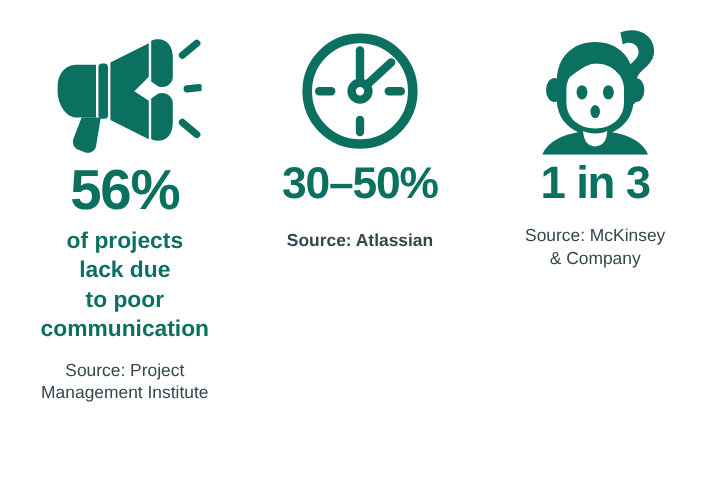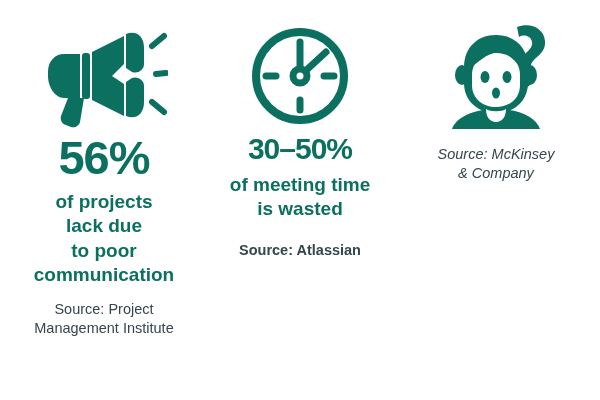--- a/index.html
+++ b/index.html
@@ -69,25 +69,25 @@
   .source {
     font-size: 14.5px;
     font-weight: normal;
     color: #33474d;
     line-height: 1.3;
     margin-top: 13px;
   }
 
   
   #column-communication .headline { font-size: 47px; }
-  #column-meetings .headline { font-size: 30px; }
+  #column-meetings .headline { font-size: 37px; }
   #column-clarity .headline { font-size: 38px; }
 
   #column-meetings .source { margin-top: 20px; font-weight: bold; }
-  #column-clarity .source { margin-top: 15px; font-style: italic; }
+  #column-clarity .source { margin-top: 15px; }
 </style>
 </head>
 <body>
 
 <div id="infographic">
 
   <div class="stat-column" id="column-communication">
     <div class="icon-wrap">
       <svg width="128" height="104" viewBox="0 0 128 104" aria-hidden="true">
         <g fill="#0b7060">
@@ -133,22 +133,20 @@
 
           <line x1="52" y1="52" x2="52" y2="18" stroke-width="7" stroke-linecap="round"></line>
 
           <line x1="52" y1="52" x2="78" y2="28" stroke-width="7" stroke-linecap="round"></line>
 
           <circle cx="52" cy="52" r="7" stroke-width="7" fill="#ffffff"></circle>
         </g>
       </svg>
     </div>
     <div class="headline">30–50%</div>
-    <div class="subhead" style="white-space: pre-line;">of meeting time
-is wasted</div>
     <div class="source" style="white-space: pre-line;">Source: Atlassian</div>
   </div>
 
   <div class="stat-column" id="column-clarity">
     <div class="icon-wrap">
       <svg width="104" height="106" viewBox="0 0 104 106" aria-hidden="true">
         <g fill="#0b7060">
 
           <path d="M73 4 C86 -1 100 5 101 18 C102 29 93 33 89 38 C86 42 86 45 86 48 L74 48 C74 41 76 36 81 31 C85 27 89 24 88 19 C87 13 80 11 75 14 Z"></path>
           <circle cx="80" cy="58" r="7"></circle>
@@ -166,17 +164,18 @@
           <ellipse cx="63" cy="54" rx="4.5" ry="6"></ellipse>
 
           <ellipse cx="52" cy="70" rx="4" ry="5.5"></ellipse>
 
           <path d="M52 86 C30 86 12 94 8 106 L96 106 C92 94 74 86 52 86 Z"></path>
 
           <path d="M42 86 C42 94 46 99 52 99 C58 99 62 94 62 86 C58 89 46 89 42 86 Z" fill="#ffffff"></path>
         </g>
       </svg>
     </div>
+    <div class="headline">1 in 3</div>
     <div class="source" style="white-space: pre-line;">Source: McKinsey
 &amp; Company</div>
   </div>
 
 </div>
 
 </body></html>

